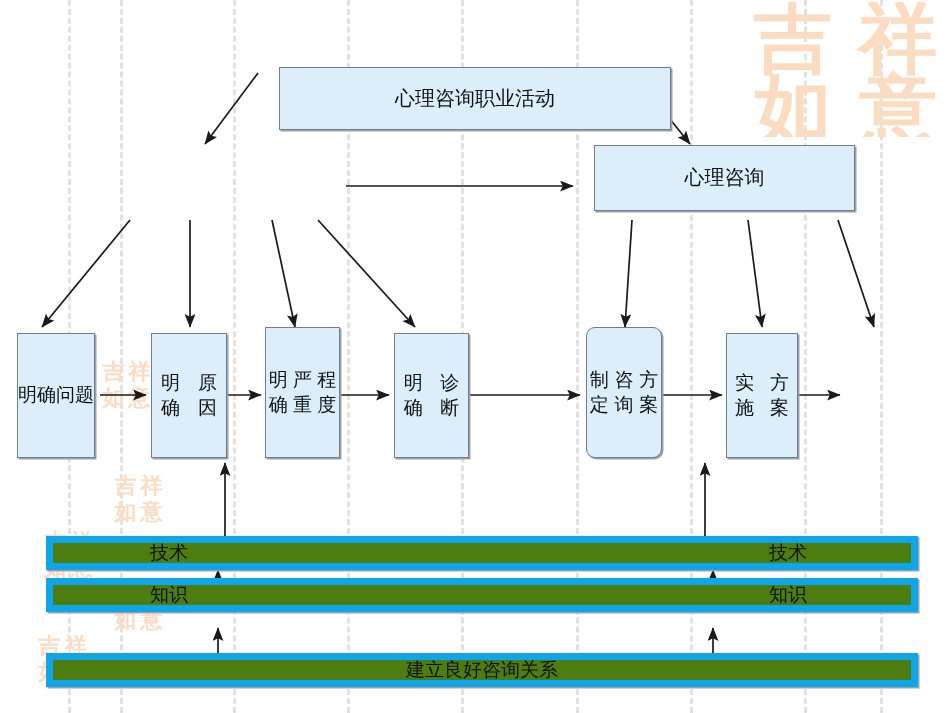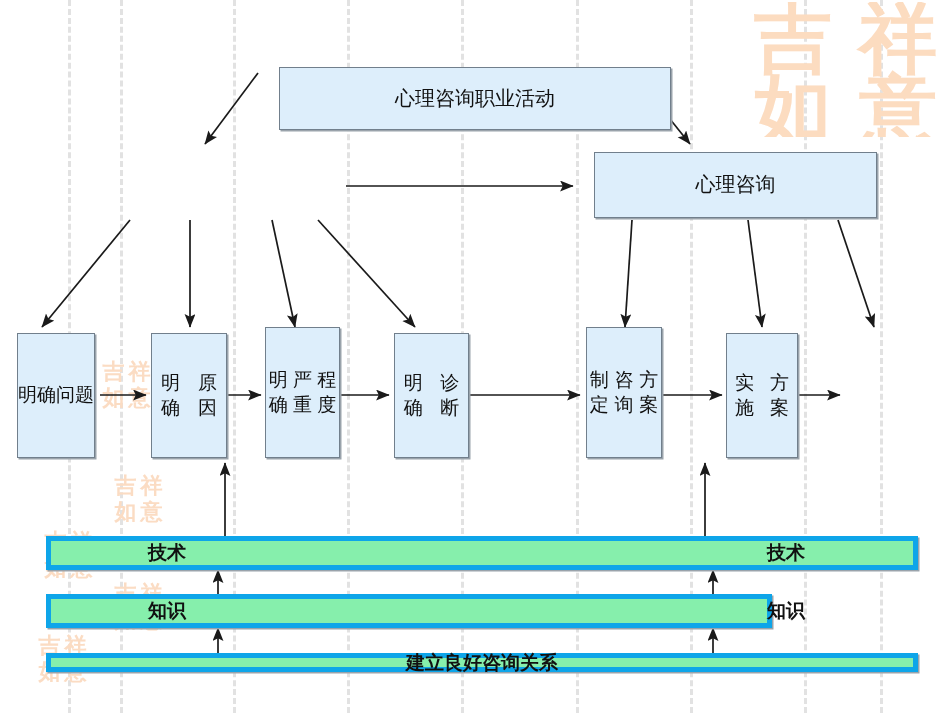--- a/index.html
+++ b/index.html
@@ -80,25 +80,24 @@
     line-height: 1.28;
   }
   .box-wide   { font-size: 20px; }
   .box-mid    { font-size: 20px; }
   .box-small  { font-size: 19px; }
   .bar        { font-size: 19px; }
 
   .bar {
     position: absolute;
     box-sizing: border-box;
-    background: #86efac;
-    border: 5px solid #0ea5e9;
+    background: #4d7c0f;
+    border: 7px solid #0ea5e9;
     box-shadow: 1.5px 1.5px 0 #9aa3ab;
     z-index: 4;
-    font-weight: bold;
   }
   .bar-label {
     position: absolute;
     top: 50%;
     transform: translateY(-50%);
     white-space: nowrap;
     color: #111111;
     font-size: 19px;
   }
 
@@ -213,57 +212,57 @@
       <line x1="218" y1="653" x2="218" y2="628"></line>
 
       <line x1="705" y1="537" x2="705" y2="463"></line>
       <line x1="713" y1="594" x2="713" y2="570"></line>
       <line x1="713" y1="653" x2="713" y2="628"></line>
     </g>
   </svg>
 
   <div class="box box-wide" style="left:279px; top:25px; width:392px; height:63px;margin-top:42px;">心理咨询职业活动</div>
 
-  <div class="box box-mid" style="left:594px; top:152px; width:283px; height:66px;font-family:Liberation Serif, serif;">心理咨询</div>
+  <div class="box box-mid" style="left:594px; top:145px; width:261px; height:66px;font-family:Liberation Serif, serif;">心理咨询</div>
 
   <div class="box box-small" style="left:17px; top:333px; width:78px; height:125px;">
       <span style="display:block">明确</span>
       <span style="display:block">问题</span>
     </div>
   <div class="box box-small" style="left:151px; top:333px; width:76px; height:125px;">
       <span style="display:block">明确</span>
       <span style="display:block">原因</span>
     </div>
   <div class="box box-small" style="left:265px; top:327px; width:75px; height:131px;">
       <span style="display:block">明确</span>
       <span style="display:block">严重</span>
       <span style="display:block">程度</span>
     </div>
   <div class="box box-small" style="left:394px; top:333px; width:75px; height:125px;">
       <span style="display:block">明确</span>
       <span style="display:block">诊断</span>
     </div>
 
-  <div class="box box-small" style="left:586px; top:327px; width:76px; height:131px;">
+  <div class="box box-small" style="left:586px; top:327px; width:76px; height:131px;border-radius:9px;">
       <span style="display:block">制定</span>
       <span style="display:block">咨询</span>
       <span style="display:block">方案</span>
     </div>
   <div class="box box-small" style="left:726px; top:333px; width:72px; height:125px;">
       <span style="display:block">实施</span>
       <span style="display:block">方案</span>
     </div>
 
   <div class="bar" style="left:46px; top:536px; width:872px; height:34px;">
     <span class="bar-label" style="left:97px;">技术</span>
     <span class="bar-label" style="left:716px;">技术</span>
   </div>
 
-  <div class="bar" style="left:46px; top:594px; width:726px; height:34px;">
+  <div class="bar" style="left:46px; top:578px; width:872px; height:34px;">
     <span class="bar-label" style="left:97px;">知识</span>
     <span class="bar-label" style="left:716px;">知识</span>
   </div>
 
-  <div class="bar" style="left:46px; top:653px; width:872px; height:19px;">
+  <div class="bar" style="left:46px; top:653px; width:872px; height:34px;">
     <span class="bar-label" style="left:0; right:0; text-align:center; width:100%;">建立良好咨询关系</span>
   </div>
 
 </div>
 
 </body></html>

